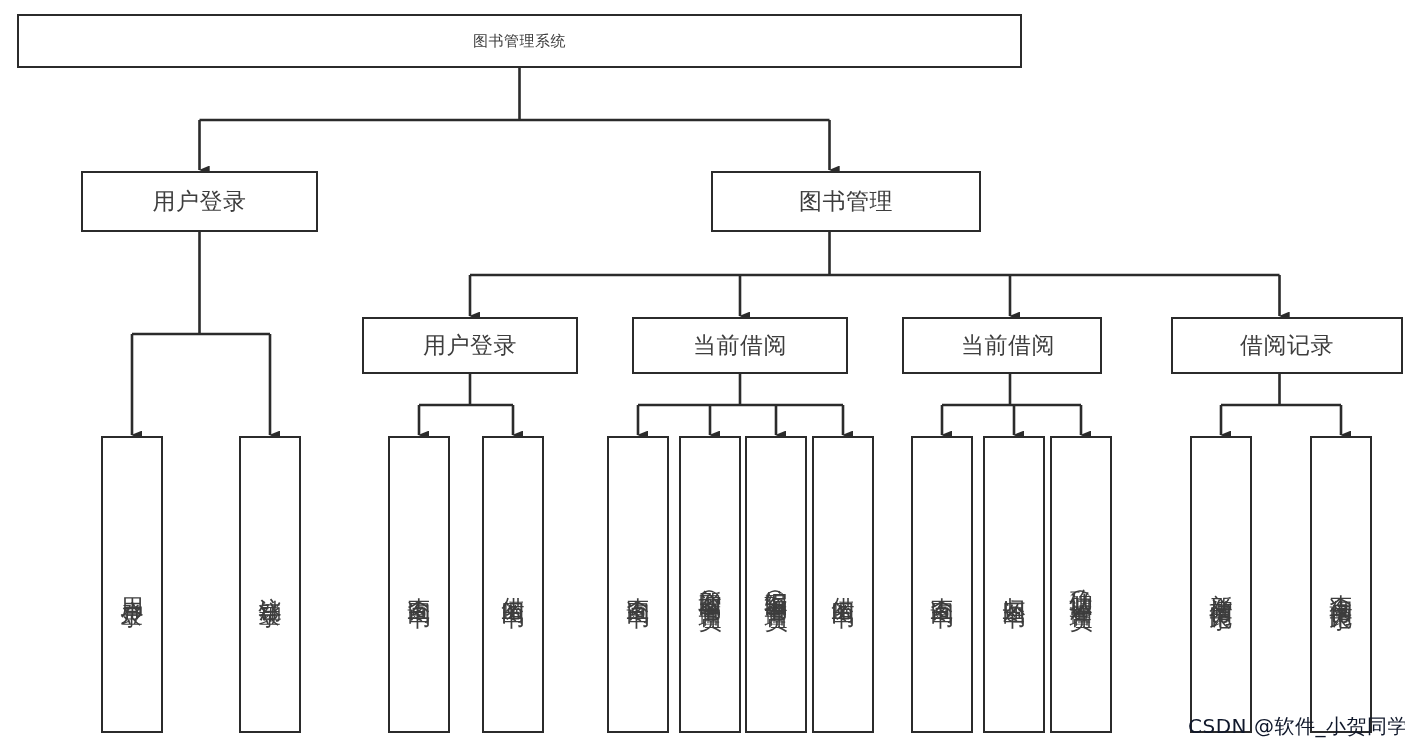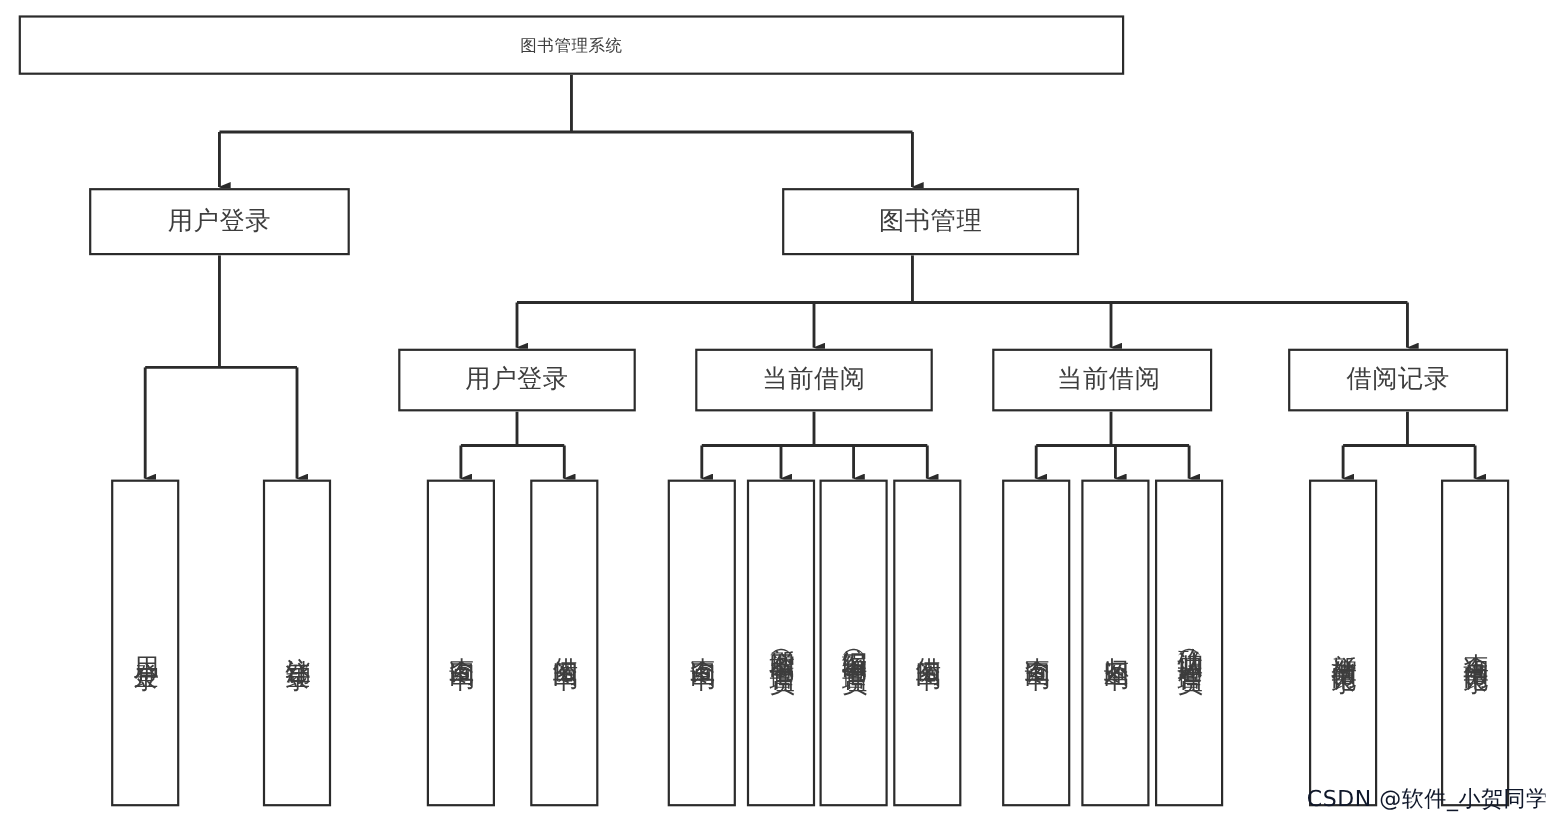--- a/index.html
+++ b/index.html
@@ -126,21 +126,21 @@
 
   <div class="node horiz" style="left: 362px; top: 317px; width: 216px; height: 57px;">
     <span class="label">用户登录</span>
   </div>
   <div class="node horiz" style="left: 632px; top: 317px; width: 216px; height: 57px;">
     <span class="label">当前借阅</span>
   </div>
   <div class="node horiz" style="left: 902px; top: 317px; width: 200px; height: 57px; padding-left: 12px;">
     <span class="label">当前借阅</span>
   </div>
-  <div class="node horiz" style="left: 1171px; top: 317px; width: 200px; height: 57px;">
+  <div class="node horiz" style="left: 1171px; top: 317px; width: 232px; height: 57px;">
     <span class="label">借阅记录</span>
   </div>
 
   <div class="node vert" style="left: 101px; top: 436px; width: 62px; height: 297px;">
     <span class="label">用户登录</span>
   </div>
   <div class="node vert" style="left: 239px; top: 436px; width: 62px; height: 297px;">
     <span class="label">注销登录</span>
   </div>
 

